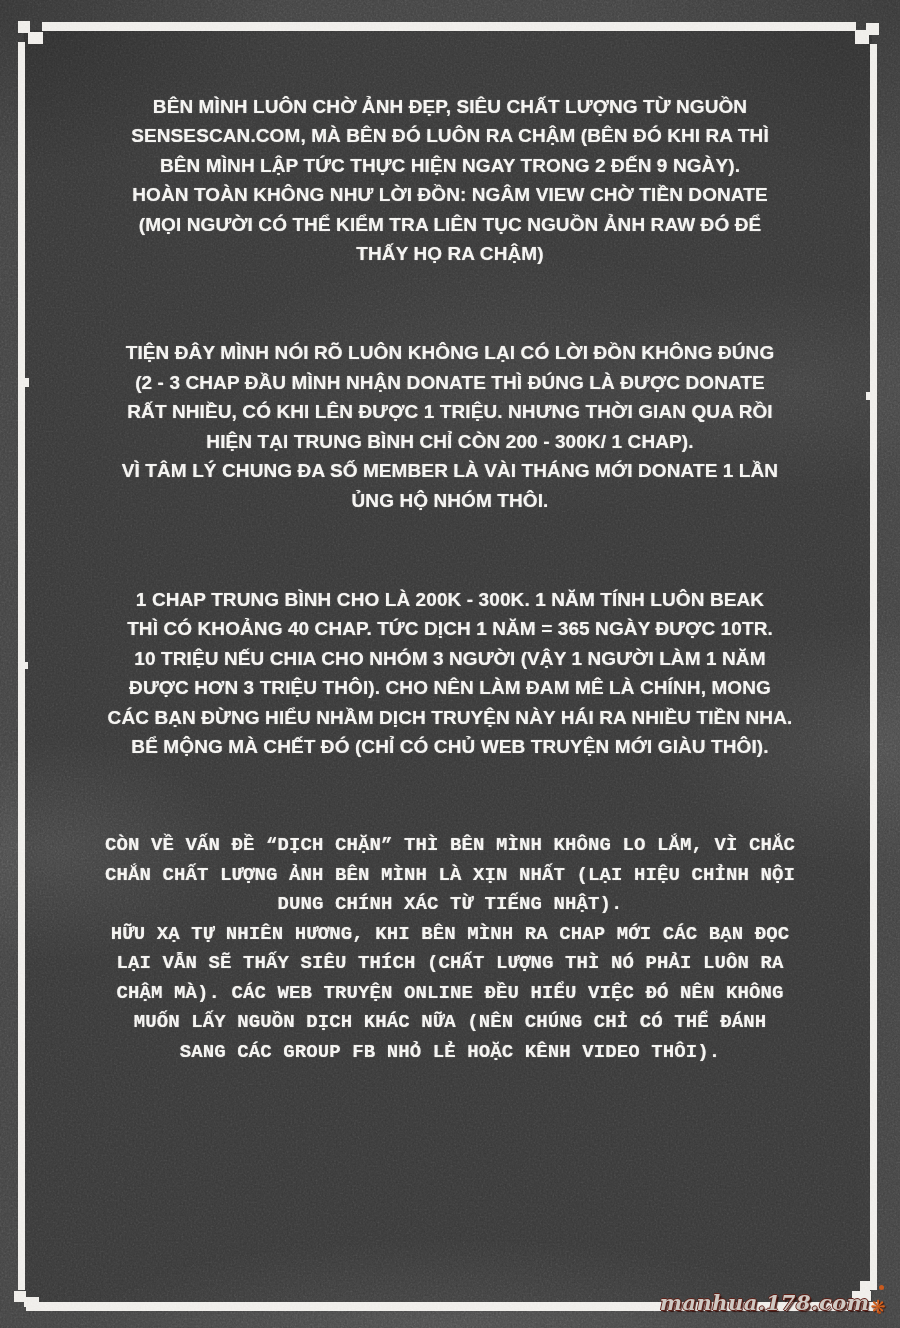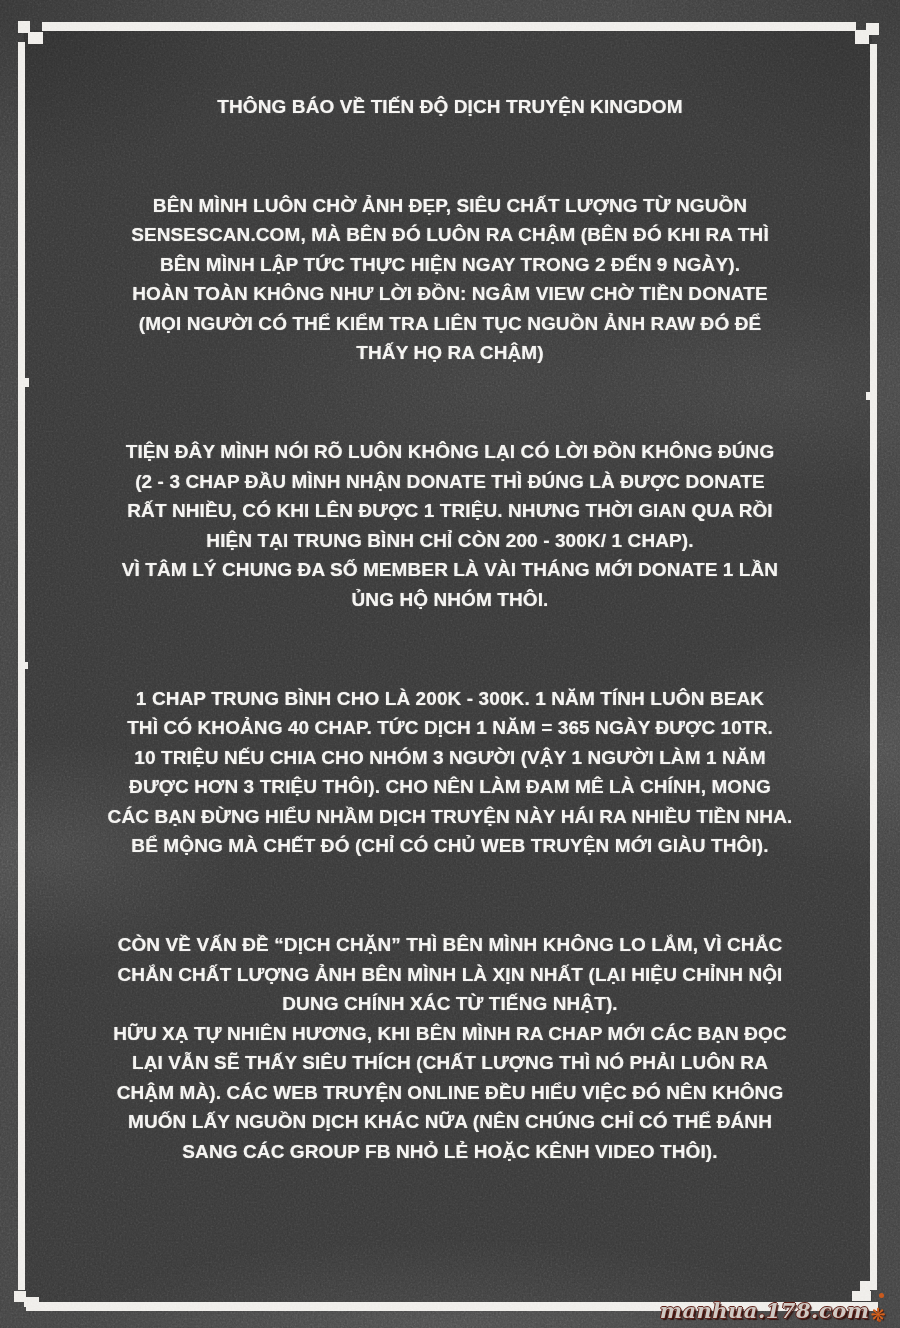--- a/index.html
+++ b/index.html
@@ -33,23 +33,23 @@
     text-align:center;
     color:#f4f3f0;
     font-weight:bold;
     font-size:19px;
     line-height:29.5px;
     letter-spacing:0.1px;
     white-space:pre-line;
     text-shadow: 0 0 1px rgba(244,243,240,0.55);
   }
   .block { margin:0 0 40px 0; }
-  .block:last-child { margin-bottom:0; }
+  .block:last-child { margin-bottom:0;font-family:Liberation Mono, monospace; }
   .watermark {
-    position:absolute; right:14px; bottom:4px;
+    position:absolute; right:14px; bottom:12px;
     font-family:"DejaVu Serif", serif;
     font-style:italic; font-weight:bold;
     font-size:21px; line-height:24px;
     color:#cfc9c3;
     letter-spacing:0.5px;
     text-shadow:
       1px 0 0 #5e1f17, -1px 0 0 #5e1f17,
       0 1px 0 #5e1f17, 0 -1px 0 #5e1f17,
       2px 2px 1px rgba(46,10,6,0.85);
     white-space:nowrap;
@@ -107,21 +107,20 @@
     <rect x="24" y="1297" width="15" height="10"></rect>
 
     <rect x="26" y="1302" width="852" height="9"></rect>
 
     <rect x="852" y="1291" width="19" height="10"></rect>
     <rect x="860" y="1281" width="10" height="12"></rect>
   </g>
 </svg>
 
 <div class="content">
-  <div class="block">THÔNG BÁO VỀ TIẾN ĐỘ DỊCH TRUYỆN KINGDOM</div>
   <div class="block">BÊN MÌNH LUÔN CHỜ ẢNH ĐẸP, SIÊU CHẤT LƯỢNG TỪ NGUỒN
 SENSESCAN.COM, MÀ BÊN ĐÓ LUÔN RA CHẬM (BÊN ĐÓ KHI RA THÌ
 BÊN MÌNH LẬP TỨC THỰC HIỆN NGAY TRONG 2 ĐẾN 9 NGÀY).
 HOÀN TOÀN KHÔNG NHƯ LỜI ĐỒN: NGÂM VIEW CHỜ TIỀN DONATE
 (MỌI NGƯỜI CÓ THỂ KIỂM TRA LIÊN TỤC NGUỒN ẢNH RAW ĐÓ ĐỂ
 THẤY HỌ RA CHẬM)</div>
   <div class="block">TIỆN ĐÂY MÌNH NÓI RÕ LUÔN KHÔNG LẠI CÓ LỜI ĐỒN KHÔNG ĐÚNG
 (2 - 3 CHAP ĐẦU MÌNH NHẬN DONATE THÌ ĐÚNG LÀ ĐƯỢC DONATE
 RẤT NHIỀU, CÓ KHI LÊN ĐƯỢC 1 TRIỆU. NHƯNG THỜI GIAN QUA RỒI
 HIỆN TẠI TRUNG BÌNH CHỈ CÒN 200 - 300K/ 1 CHAP).

